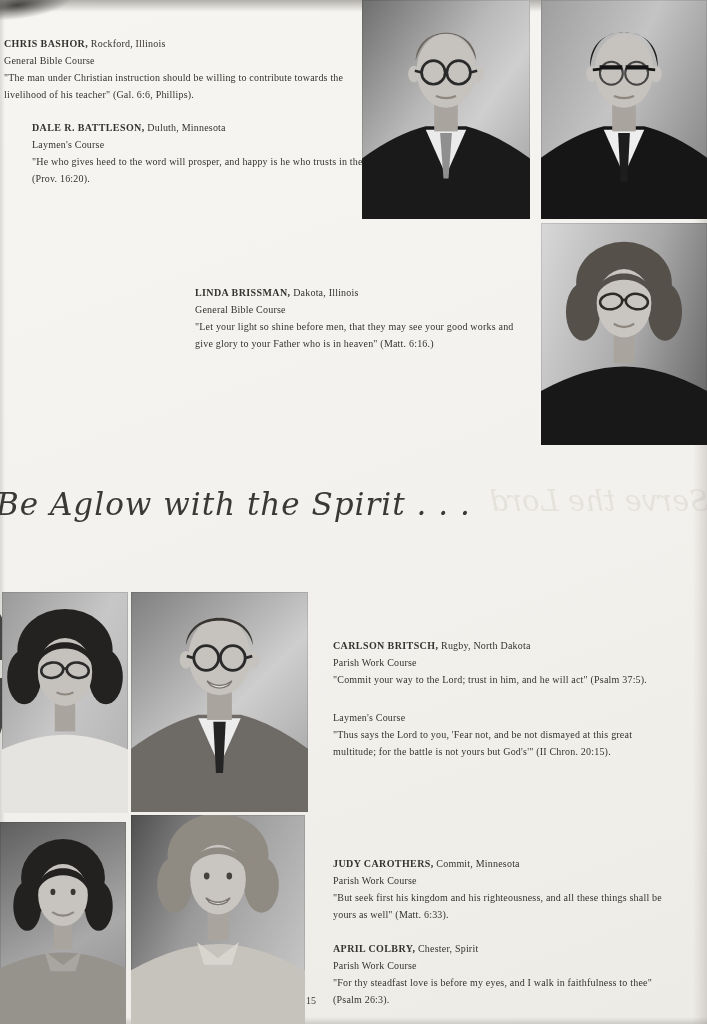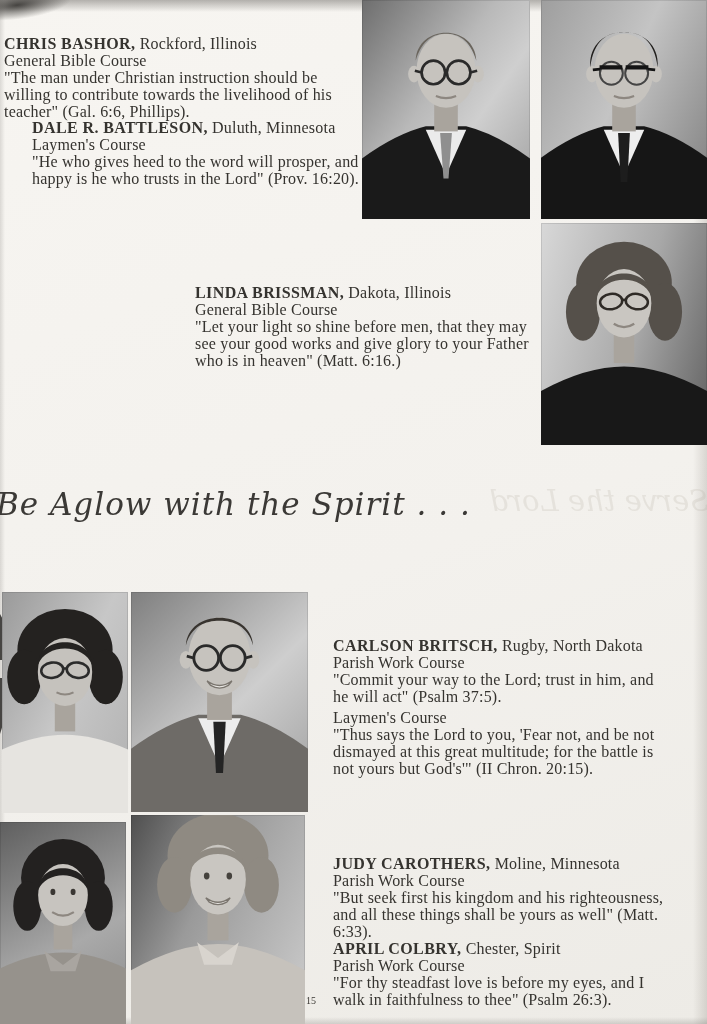--- a/index.html
+++ b/index.html
@@ -18,21 +18,21 @@
   .edge-bottom{position:absolute;left:0;right:0;bottom:0;height:7px;
     background:linear-gradient(0deg,rgba(95,92,88,.22),rgba(95,92,88,0));}
   .corner-smudge{position:absolute;top:-6px;left:-12px;width:84px;height:24px;
     transform:rotate(-7deg);
     background:radial-gradient(ellipse at 35% 40%,rgba(45,43,40,.85),rgba(45,43,40,0) 70%);}
   .sliver{position:absolute;left:0;background:#2b2a28;opacity:.85;}
   .sliver.s1{top:614px;width:5px;height:46px;clip-path:polygon(0 0,100% 20%,60% 100%,0 100%);}
   .sliver.s2{top:678px;width:8px;height:56px;clip-path:polygon(0 0,55% 0,100% 55%,0 100%);}
   .sliver.s3{top:844px;width:5px;height:30px;clip-path:polygon(0 0,100% 30%,70% 100%,0 100%);}
   
-  .entry{position:absolute;font-size:16px;line-height:17px;letter-spacing:.2px;}
+  .entry{position:absolute;font-size:10px;line-height:17px;letter-spacing:.2px;}
   .e-name{font-weight:700;letter-spacing:.4px;}
   .headline{position:absolute;left:-4px;top:486px;width:420px;
     font-family:"DejaVu Serif",serif;font-style:italic;font-size:31px;
     letter-spacing:1px;color:#3b3936;white-space:nowrap;}
   .page-number{position:absolute;left:306px;top:995px;font-size:10px;color:#3a3833;}
   .ghost{position:absolute;left:447px;top:484px;width:262px;
     font-family:"DejaVu Serif",serif;font-style:italic;font-size:29px;
     color:#aaa294;opacity:.18;transform:scaleX(-1);white-space:nowrap;}
   
   .photo{position:absolute;box-shadow:inset 0 0 0 1px rgba(0,0,0,.10);}
@@ -93,21 +93,21 @@
     <div>Parish Work Course</div>
     <div>"Commit your way to the Lord; trust in him, and he will act" (Psalm 37:5).</div>
   </div>
 
   <div class="entry" style="left:333px;top:709px;width:332px;">
     <div>Laymen's Course</div>
     <div>"Thus says the Lord to you, 'Fear not, and be not dismayed at this great multitude; for the battle is not yours but God's'" (II Chron. 20:15).</div>
   </div>
 
   <div class="entry" style="left:333px;top:855px;width:332px;">
-    <div><span class="e-name">JUDY CAROTHERS,</span> <span>Moline, Minnesota</span></div>
+    <div><span class="e-name">JUDY CAROTHERS,</span> <span>Commit, Minnesota</span></div>
     <div>Parish Work Course</div>
     <div>"But seek first his kingdom and his righteousness, and all these things shall be yours as well" (Matt. 6:33).</div>
   </div>
 
   <div class="entry" style="left:333px;top:940px;width:332px;">
     <div><span class="e-name">APRIL COLBRY,</span> <span>Chester, Spirit</span></div>
     <div>Parish Work Course</div>
     <div>"For thy steadfast love is before my eyes, and I walk in faithfulness to thee" (Psalm 26:3).</div>
   </div>
 

